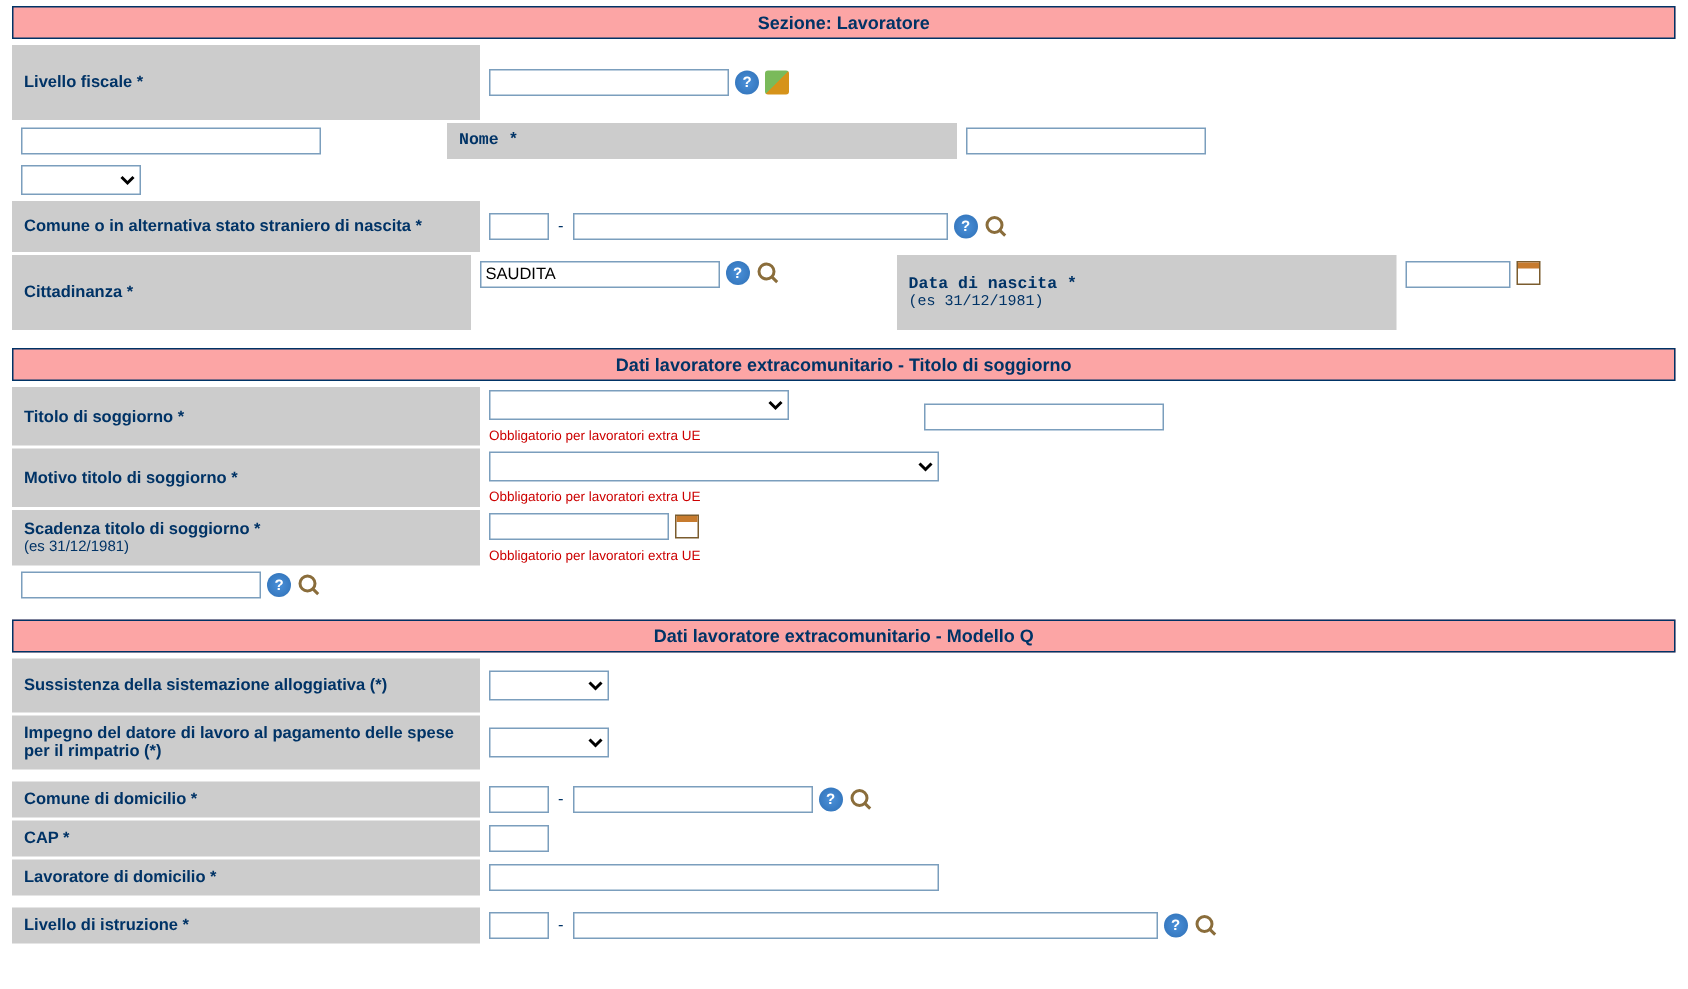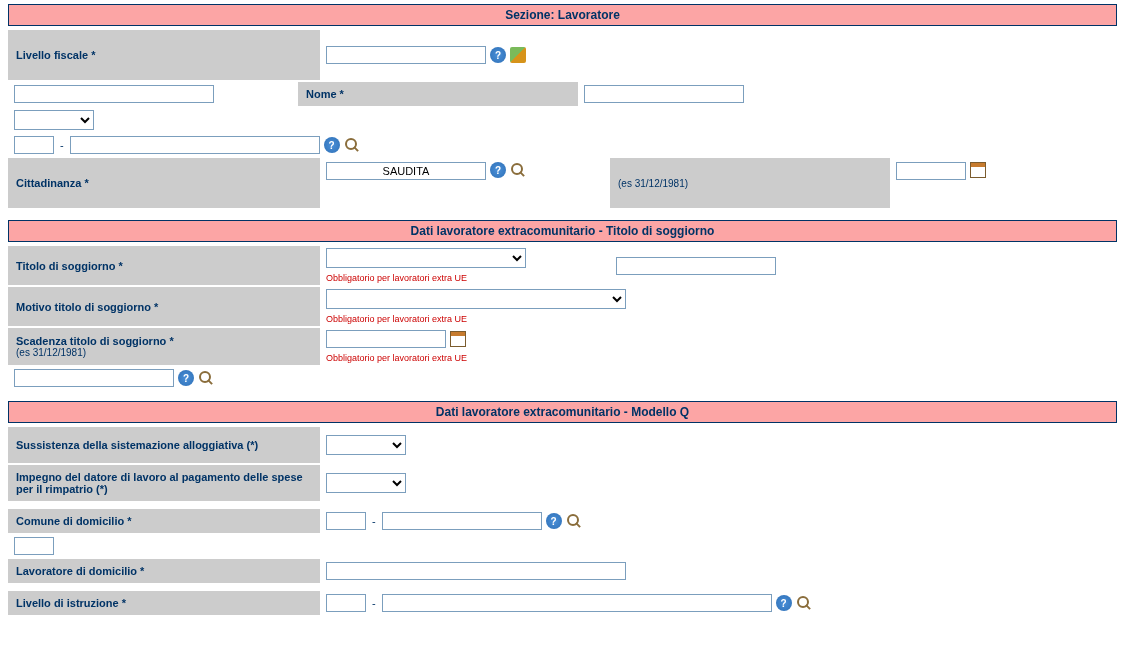--- a/index.html
+++ b/index.html
@@ -4,24 +4,24 @@
 <style>
 * { box-sizing: border-box; margin: 0; padding: 0; }
 body { font-family: Verdana, Arial, sans-serif; font-size: 11px; background: #fff; color: #003366; width: 1125px; }
 .section-header { border: 1px solid #003366; background: #fca5a5; text-align: center; font-weight: bold; color: #003366; padding: 3px 0; font-size: 12px; margin: 4px 8px; }
 .form-area { padding: 0 8px; }
 .row { display: flex; align-items: stretch; margin-bottom: 2px; }
 .label-cell { background: #cccccc; color: #003366; font-weight: bold; padding: 6px 8px; width: 312px; display: flex; align-items: center; font-size: 11px; }
 .label-cell.tall { min-height: 50px; }
 .input-cell { padding: 2px 6px; display: flex; align-items: center; flex-wrap: wrap; gap: 4px; }
 .input-cell.flex1 { flex: 1; }
-.mid-label { background: #cccccc; color: #003366; font-weight: bold; padding: 6px 8px; width: 280px; display: flex; flex-direction: column; justify-content: center; font-size: 11px; }
+.mid-label { background: #cccccc; color: #003366; font-weight: bold; padding: 6px 8px; width: 340px; display: flex; flex-direction: column; justify-content: center; font-size: 11px; font-family: Liberation Mono, monospace; }
 .mid-label.tall { min-height: 50px; }
 .end-input { padding: 2px 6px; display: flex; align-items: center; gap: 4px; width: 190px; }
-input[type="text"] { border: 1px solid #7b9ebd; height: 18px; font-size: 11px; padding: 1px 3px; font-family: inherit; text-align: center; }
+input[type="text"] { border: 1px solid #7b9ebd; height: 18px; font-size: 11px; padding: 1px 3px; font-family: inherit; }
 select { border: 1px solid #7b9ebd; height: 20px; font-size: 11px; font-family: inherit; background: #fff; }
 .w-short { width: 40px; }
 .w-med { width: 160px; }
 .w-long { width: 200px; }
 .w-xlong { width: 300px; }
 .w-sel-sm { width: 80px; }
 .w-sel-md { width: 200px; }
 .w-sel-lg { width: 300px; }
 .hint { color: #cc0000; font-size: 9px; display: block; width: 100%; margin-top: 1px; }
 .example { color: #003366; font-size: 10px; font-weight: normal; }
@@ -61,37 +61,39 @@
     </div>
   </div>
 
   <div class="row">
     <div class="input-cell flex1">
       <select class="w-sel-sm"><option></option></select>
     </div>
   </div>
 
   <div class="row">
+    <div class="label-cell" style="min-height:34px;">Comune o in alternativa stato straniero di nascita *</div>
     <div class="input-cell flex1">
       <input type="text" class="w-short" value="" style="">
       <span class="sep">-</span>
       <input type="text" style="width: 250px;" value="">
       <span class="icon icon-help">?</span>
       <span class="icon icon-search"></span>
     </div>
   </div>
 
   <div class="row">
     <div class="label-cell tall">Cittadinanza *</div>
     <div class="input-cell" style="width:290px; align-items:flex-start; padding-top:4px;">
       <input type="text" class="w-med" value="SAUDITA" style="">
       <span class="icon icon-help">?</span>
       <span class="icon icon-search"></span>
     </div>
     <div class="mid-label tall">
+      <span>Data di nascita *</span>
       <span class="example">(es 31/12/1981)</span>
     </div>
     <div class="end-input" style="align-items:flex-start; padding-top:4px;">
       <input type="text" style="width: 70px;" value="">
       <span class="icon icon-cal"></span>
     </div>
   </div>
 
 </div>
 
@@ -169,20 +171,21 @@
     <div class="input-cell flex1">
       <input type="text" class="w-short" value="" style="">
       <span class="sep">-</span>
       <input type="text" class="w-med" value="" style="">
       <span class="icon icon-help">?</span>
       <span class="icon icon-search"></span>
     </div>
   </div>
 
   <div class="row">
+    <div class="label-cell">CAP *</div>
     <div class="input-cell flex1">
       <input type="text" class="w-short" value="" style="">
     </div>
   </div>
 
   <div class="row">
     <div class="label-cell">Lavoratore di domicilio *</div>
     <div class="input-cell flex1">
       <input type="text" class="w-xlong" value="" style="">
     </div>

